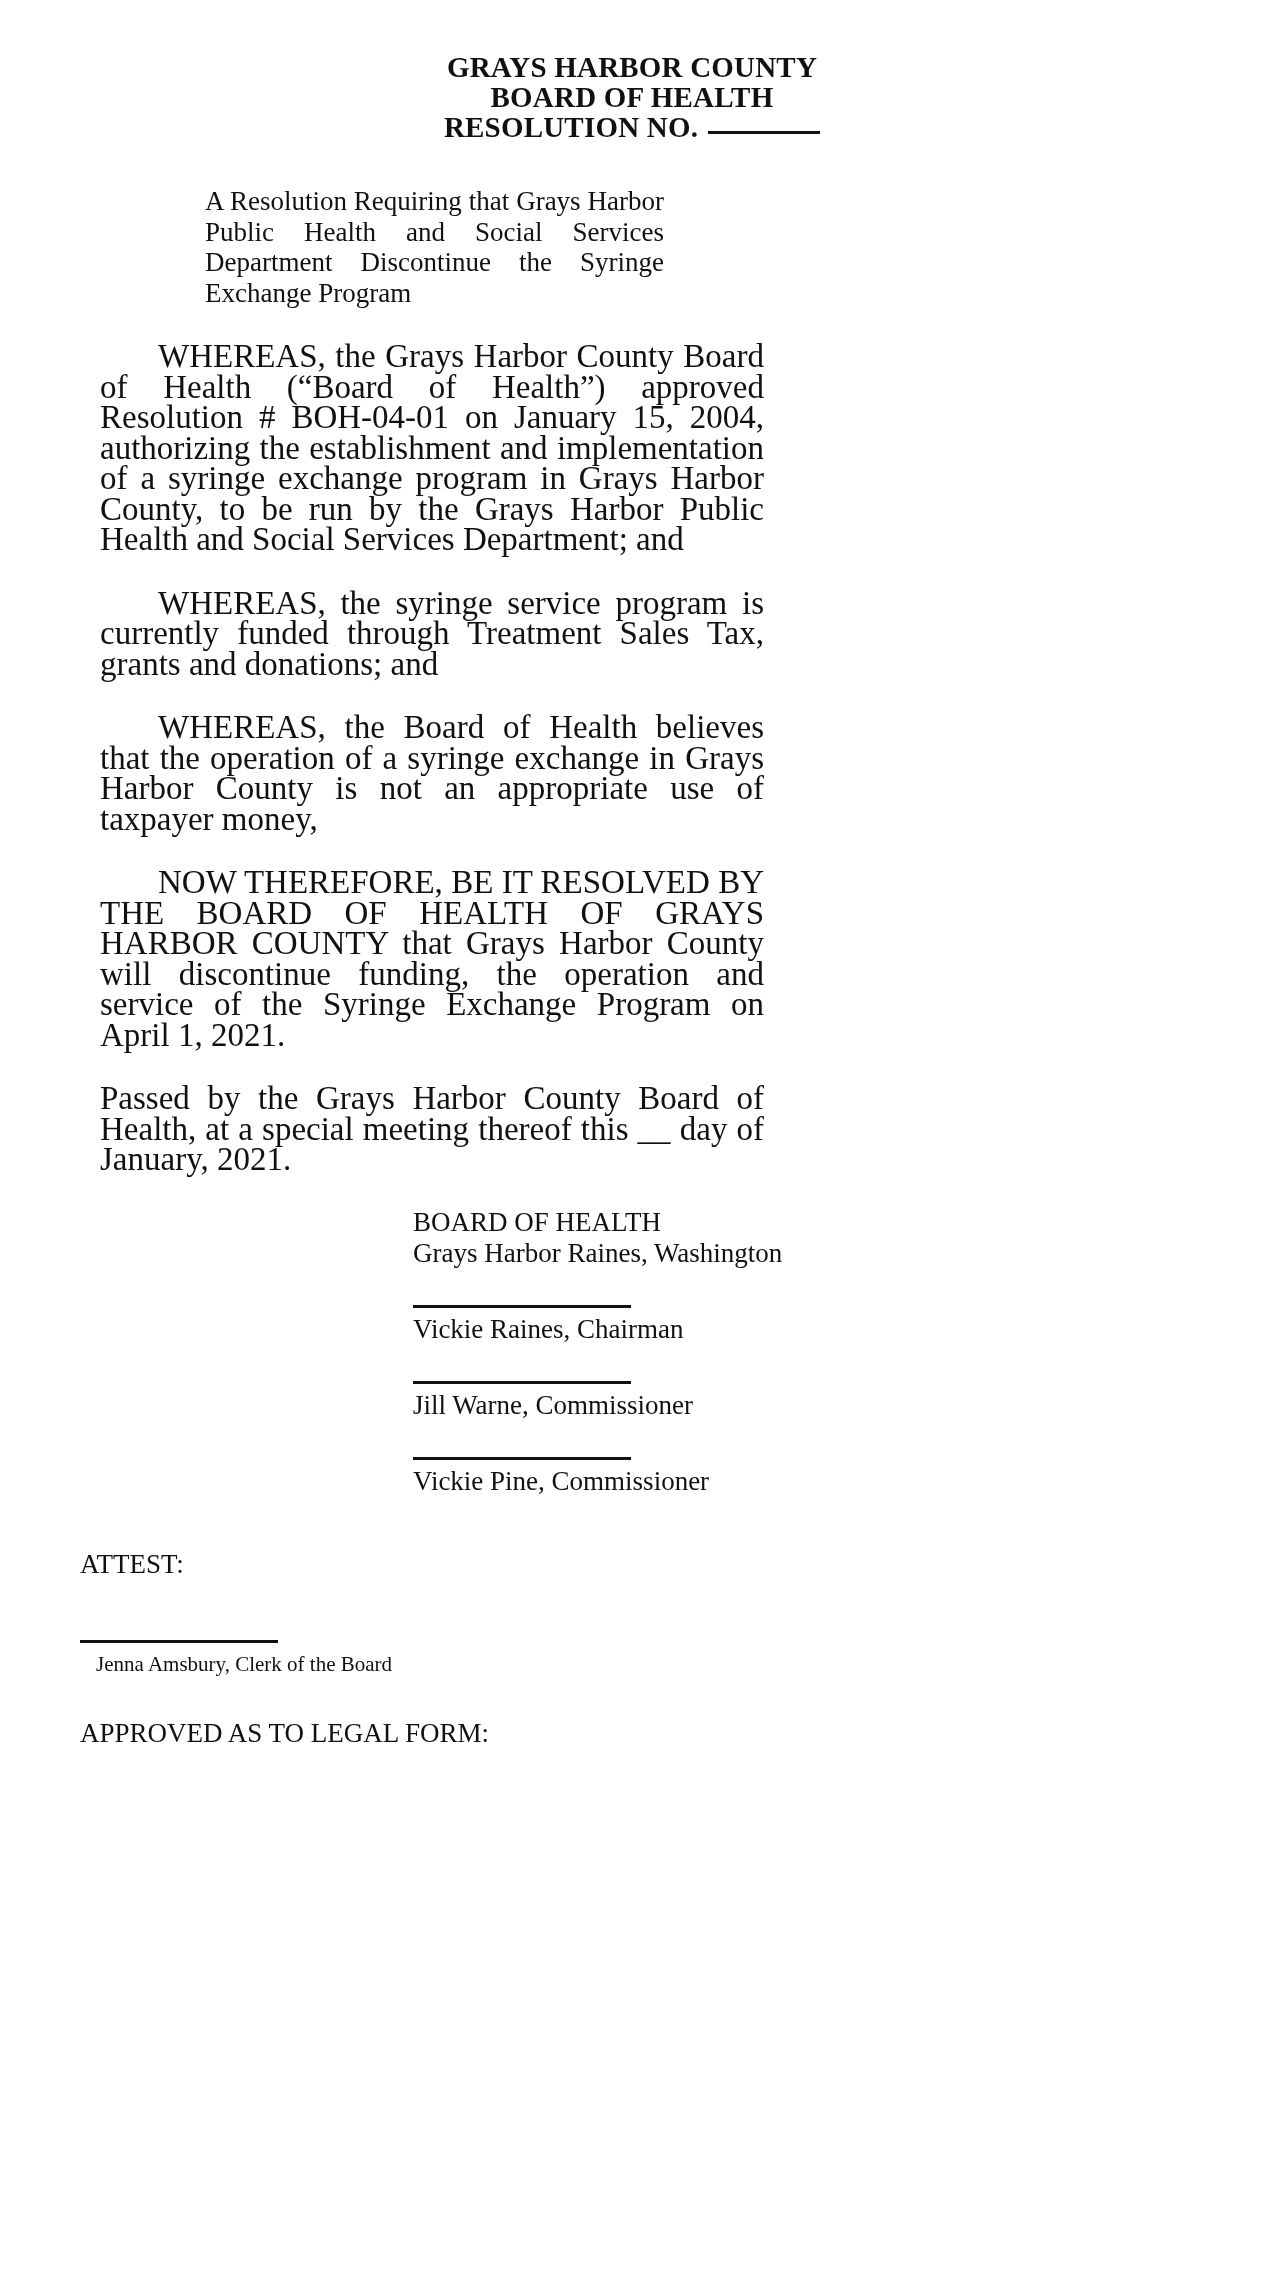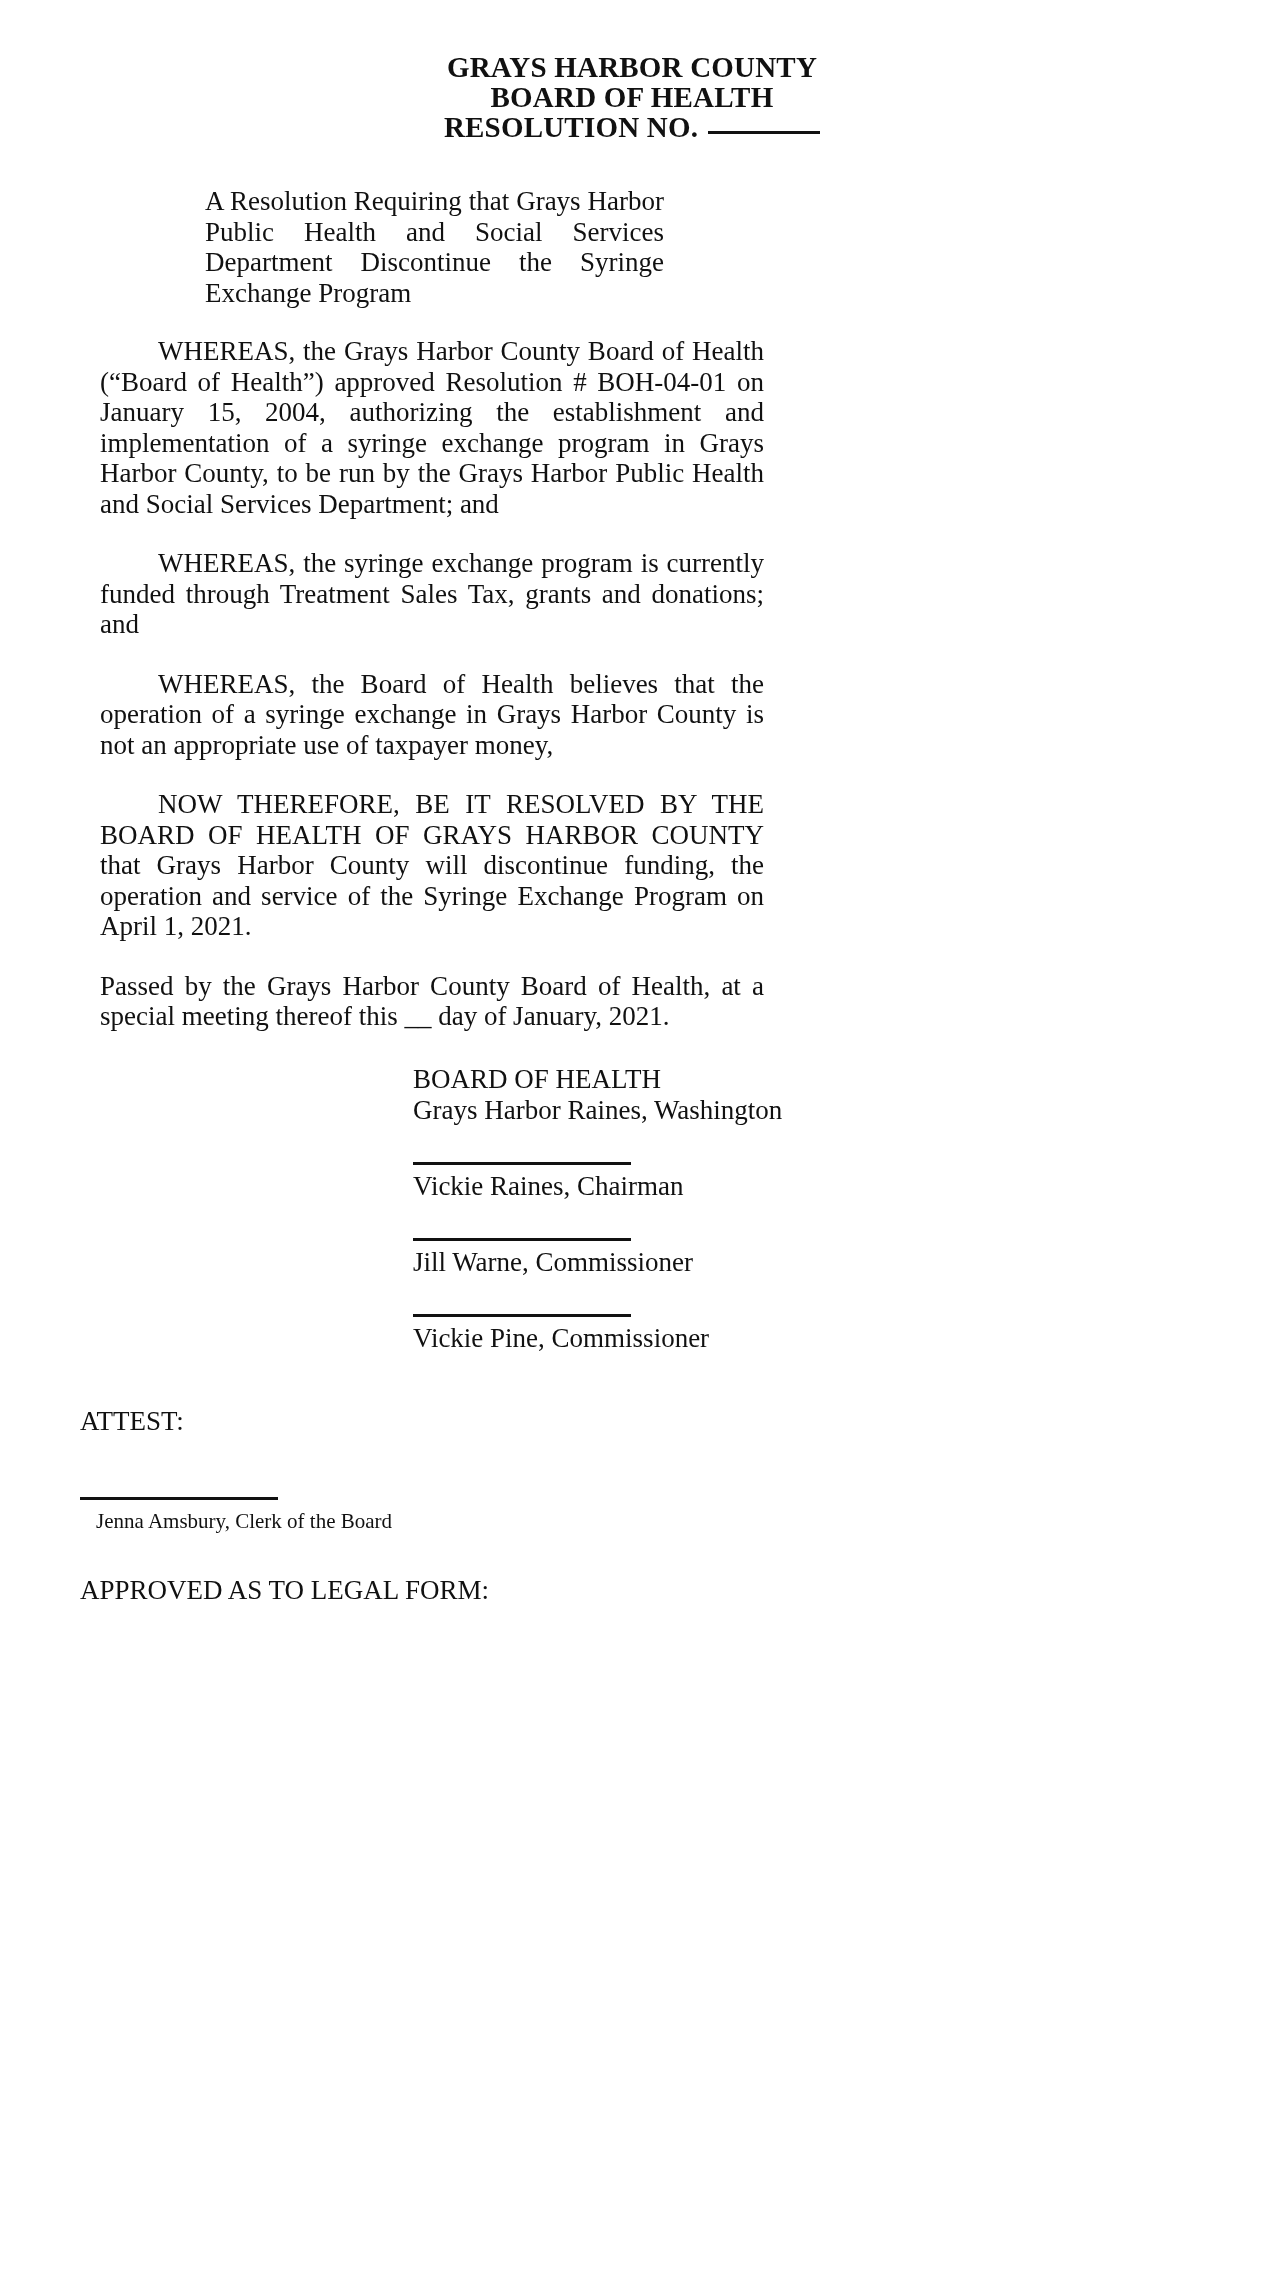--- a/index.html
+++ b/index.html
@@ -59,21 +59,21 @@
     text-align-last: left;
   }
 
   
   .body-block {
     margin-top: 28px;
     padding-left: 100px;
     padding-right: 500px;
   }
   .para {
-    font-size: 27px;
+    font-size: 33px;
     line-height: 30.5px;
     text-align: justify;
     text-align-last: left;
     margin-bottom: 29px;
   }
   .para.indent {
     text-indent: 58px;
   }
   .para.noindent {
     text-indent: 0;
@@ -139,21 +139,21 @@
     <div class="title-line">BOARD OF HEALTH</div>
     <div class="title-line l3"><span>RESOLUTION NO.</span><span class="blank-rule"></span></div>
   </div>
 
   <div class="desc-block">
     <div class="desc-text">A Resolution Requiring that Grays Harbor Public Health and Social Services Department Discontinue the Syringe Exchange Program</div>
   </div>
 
   <div class="body-block">
     <p class="para indent">WHEREAS, the Grays Harbor County Board of Health (“Board of Health”) approved Resolution # BOH-04-01 on January 15, 2004, authorizing the establishment and implementation of a syringe exchange program in Grays Harbor County, to be run by the Grays Harbor Public Health and Social Services Department; and</p>
-    <p class="para indent">WHEREAS, the syringe exchange program is currently funded through Treatment Sales Tax, grants and donations; and</p>
+    <p class="para indent">WHEREAS, the syringe service program is currently funded through Treatment Sales Tax, grants and donations; and</p>
     <p class="para indent">WHEREAS, the Board of Health believes that the operation of a syringe exchange in Grays Harbor County is not an appropriate use of taxpayer money,</p>
     <p class="para indent">NOW THEREFORE, BE IT RESOLVED BY THE BOARD OF HEALTH OF GRAYS HARBOR COUNTY that Grays Harbor County will discontinue funding, the operation and service of the Syringe Exchange Program on April 1, 2021.</p>
     <p class="para noindent">Passed by the Grays Harbor County Board of Health, at a special meeting thereof this __ day of January, 2021.</p>
   </div>
 
   <div class="sig-block">
     <div class="sig-head">BOARD OF HEALTH</div>
     <div class="sig-head">Grays Harbor Raines, Washington</div>
 
     <div class="sig-entry">

